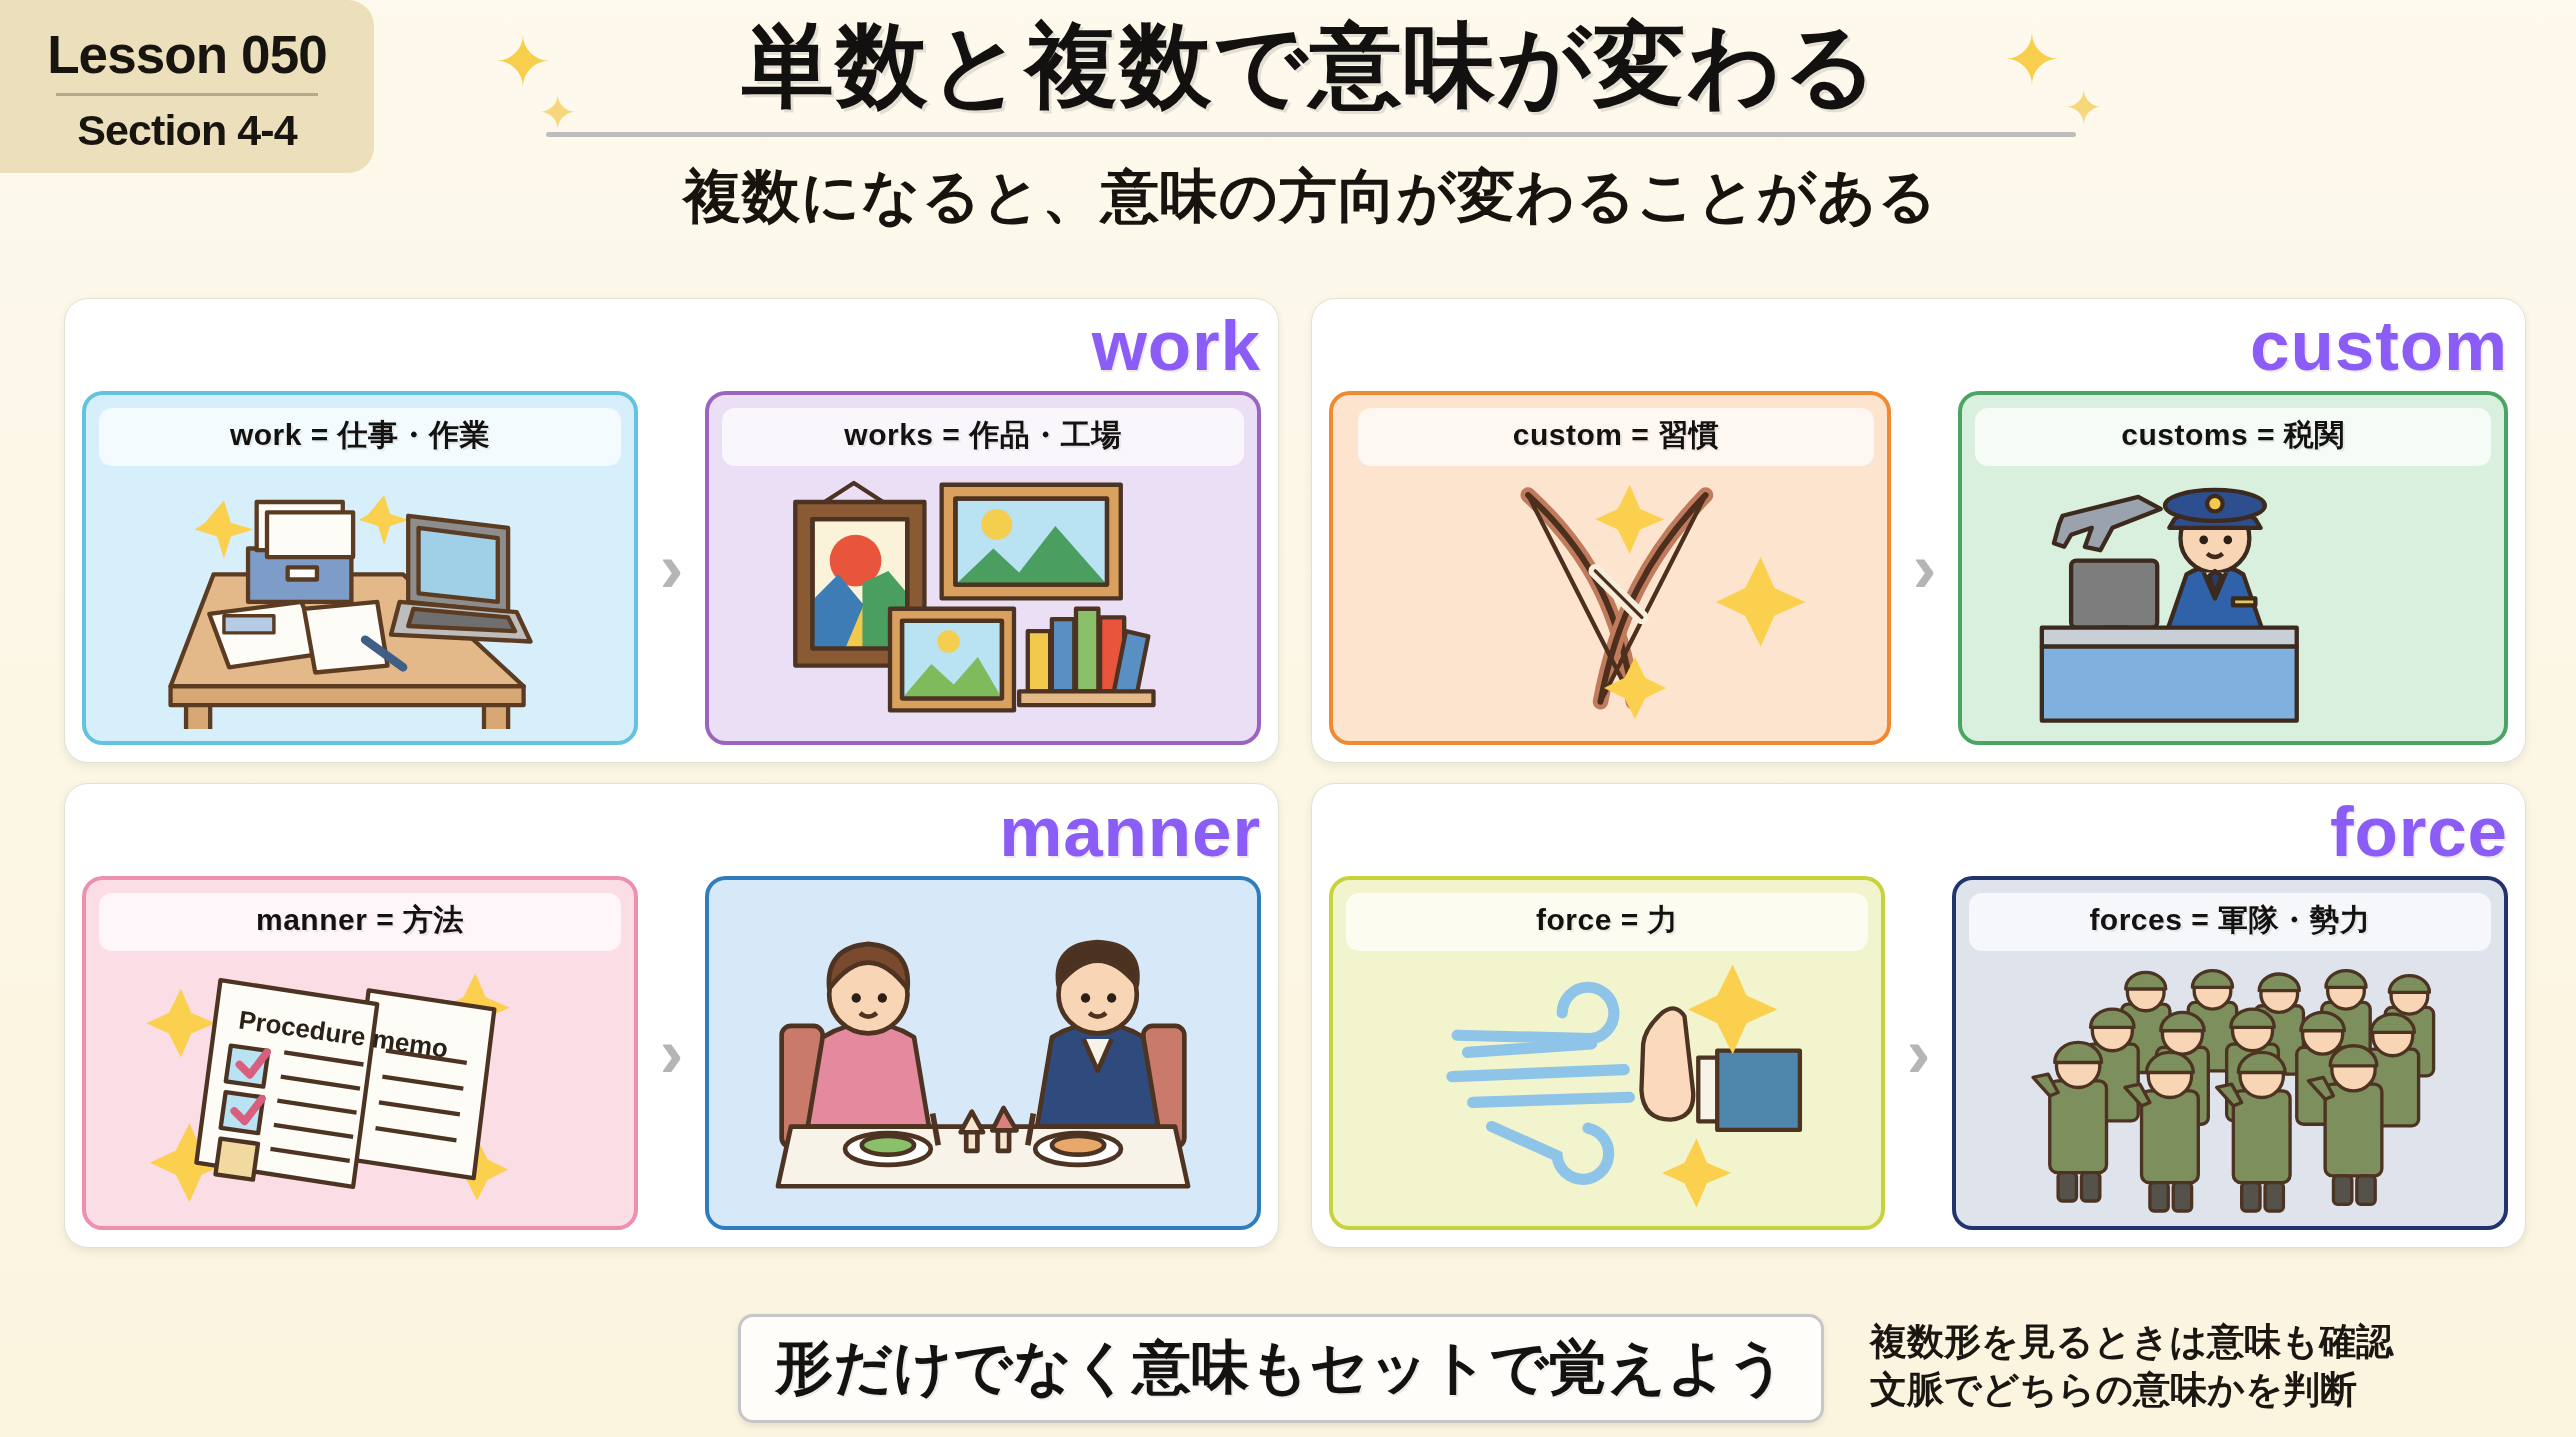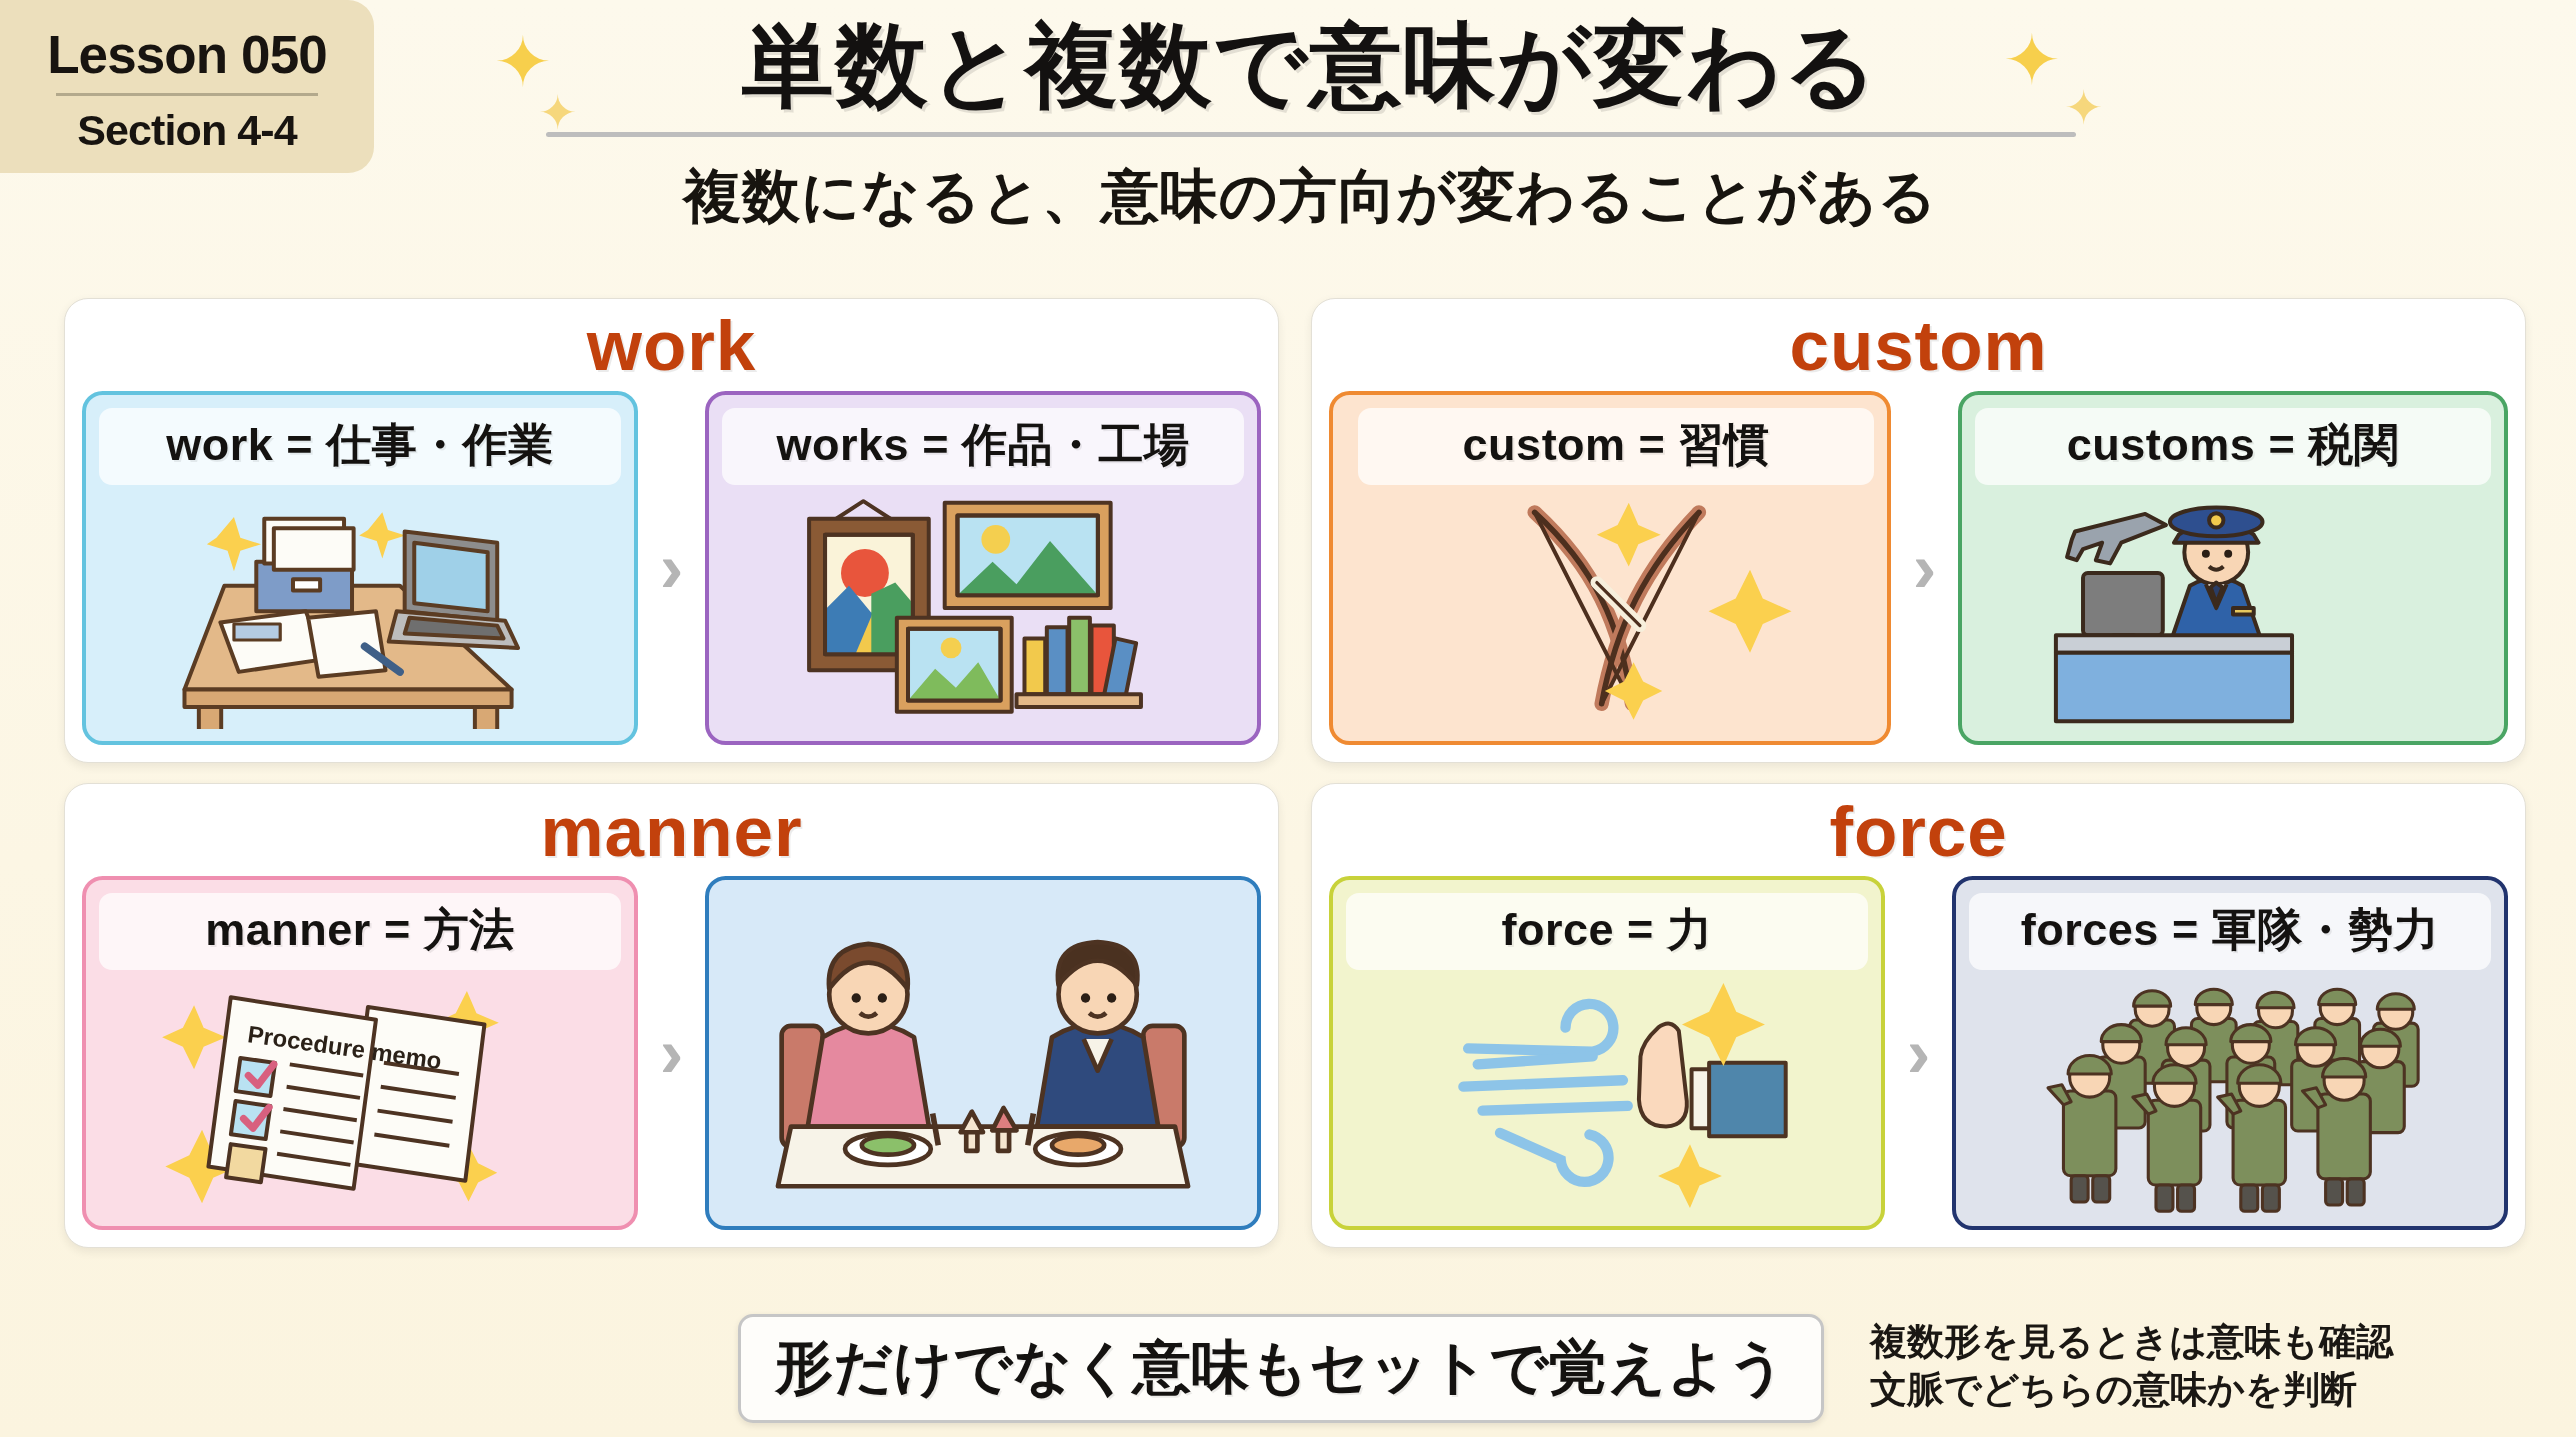--- a/index.html
+++ b/index.html
@@ -42,33 +42,33 @@
 
   
   .grid { position: absolute; left: 64px; top: 298px; width: 2462px; }
   .row { display: flex; gap: 32px; margin-bottom: 20.6px; }
   .word-card {
     flex: 1 1 0; background: #ffffff; border-radius: 24px;
     border: 1.9px solid #e3e0d6; box-shadow: 0 3.7px 9.4px rgba(0,0,0,.07);
     padding: 9.4px 17px 17px; position: relative;
   }
   .word-head {
-    text-align: center; font-size: 71px; font-weight: 800; color: #c2410c;
+    text-align: right; font-size: 71px; font-weight: 800; color: #8b5cf6;
     letter-spacing: 0.9px; line-height: 1.08; margin-bottom: 5.6px;
     text-shadow: 1.9px 1.9px 0 rgba(0,0,0,.08);
   }
   .pair { display: flex; align-items: stretch; gap: 0; }
   .pane {
     flex: 1 1 0; border-radius: 20.6px; border: 4.7px solid #ccc;
     padding: 13px 13px 11.2px; position: relative; overflow: hidden;
     min-height: 354px; display: flex; flex-direction: column;
   }
   .pane-label {
     background: rgba(255,255,255,.72); border-radius: 13px;
-    text-align: center; font-size: 45px; font-weight: 800; color: #141210;
+    text-align: center; font-size: 30px; font-weight: 800; color: #141210;
     padding: 7.5px 5.6px 9.4px; letter-spacing: 0.5px; white-space: nowrap;
     text-shadow: 1.9px 1.9px 0 rgba(0,0,0,.07); margin-bottom: 5.6px;
   }
   .pane-art { flex: 1 1 auto; position: relative; }
   .pane-art svg { position: absolute; inset: 0; width: 100%; height: 100%; }
   .chev {
     width: 67px; flex: 0 0 67px; display: flex; align-items: center; justify-content: center;
     color: #b5b5b5; font-size: 71px; font-weight: 800; line-height: 1;
   }
 

